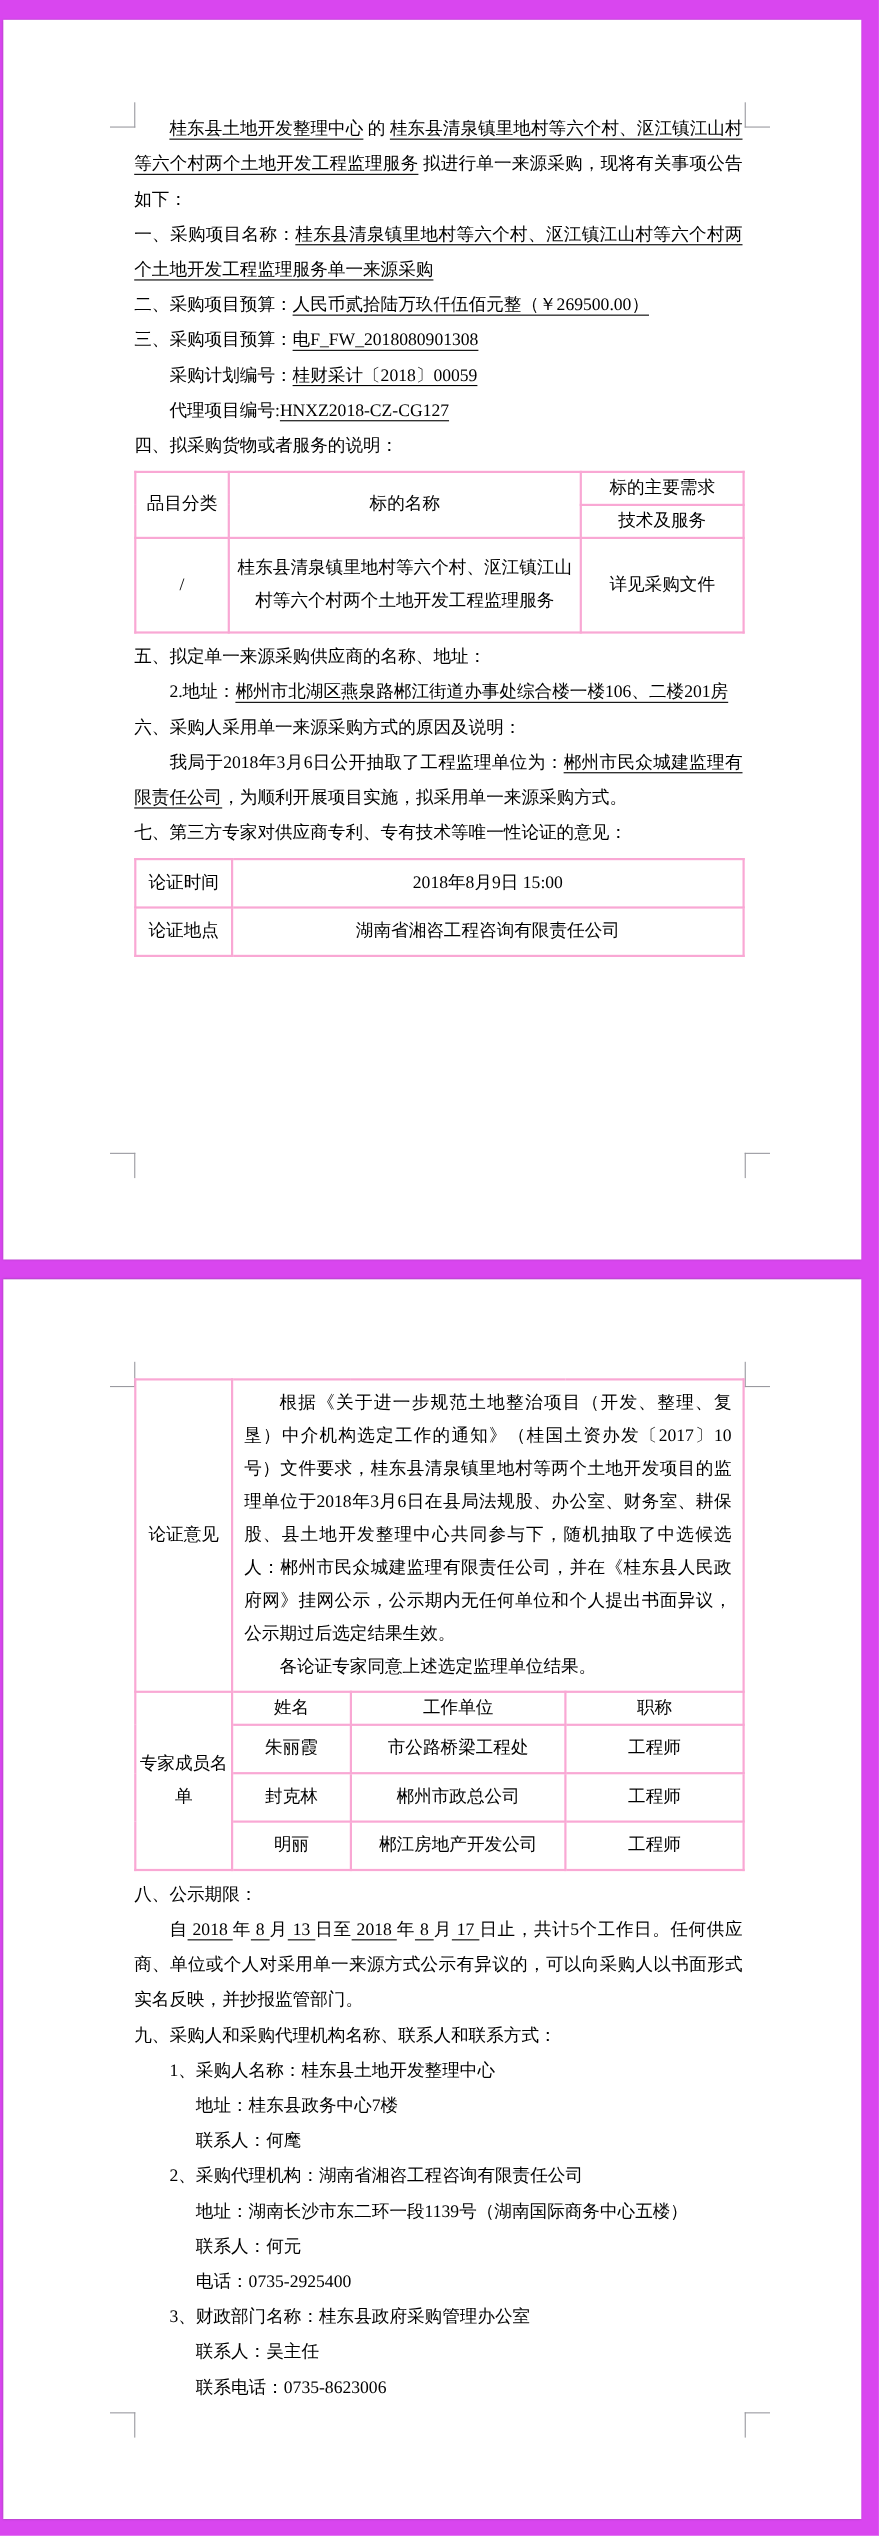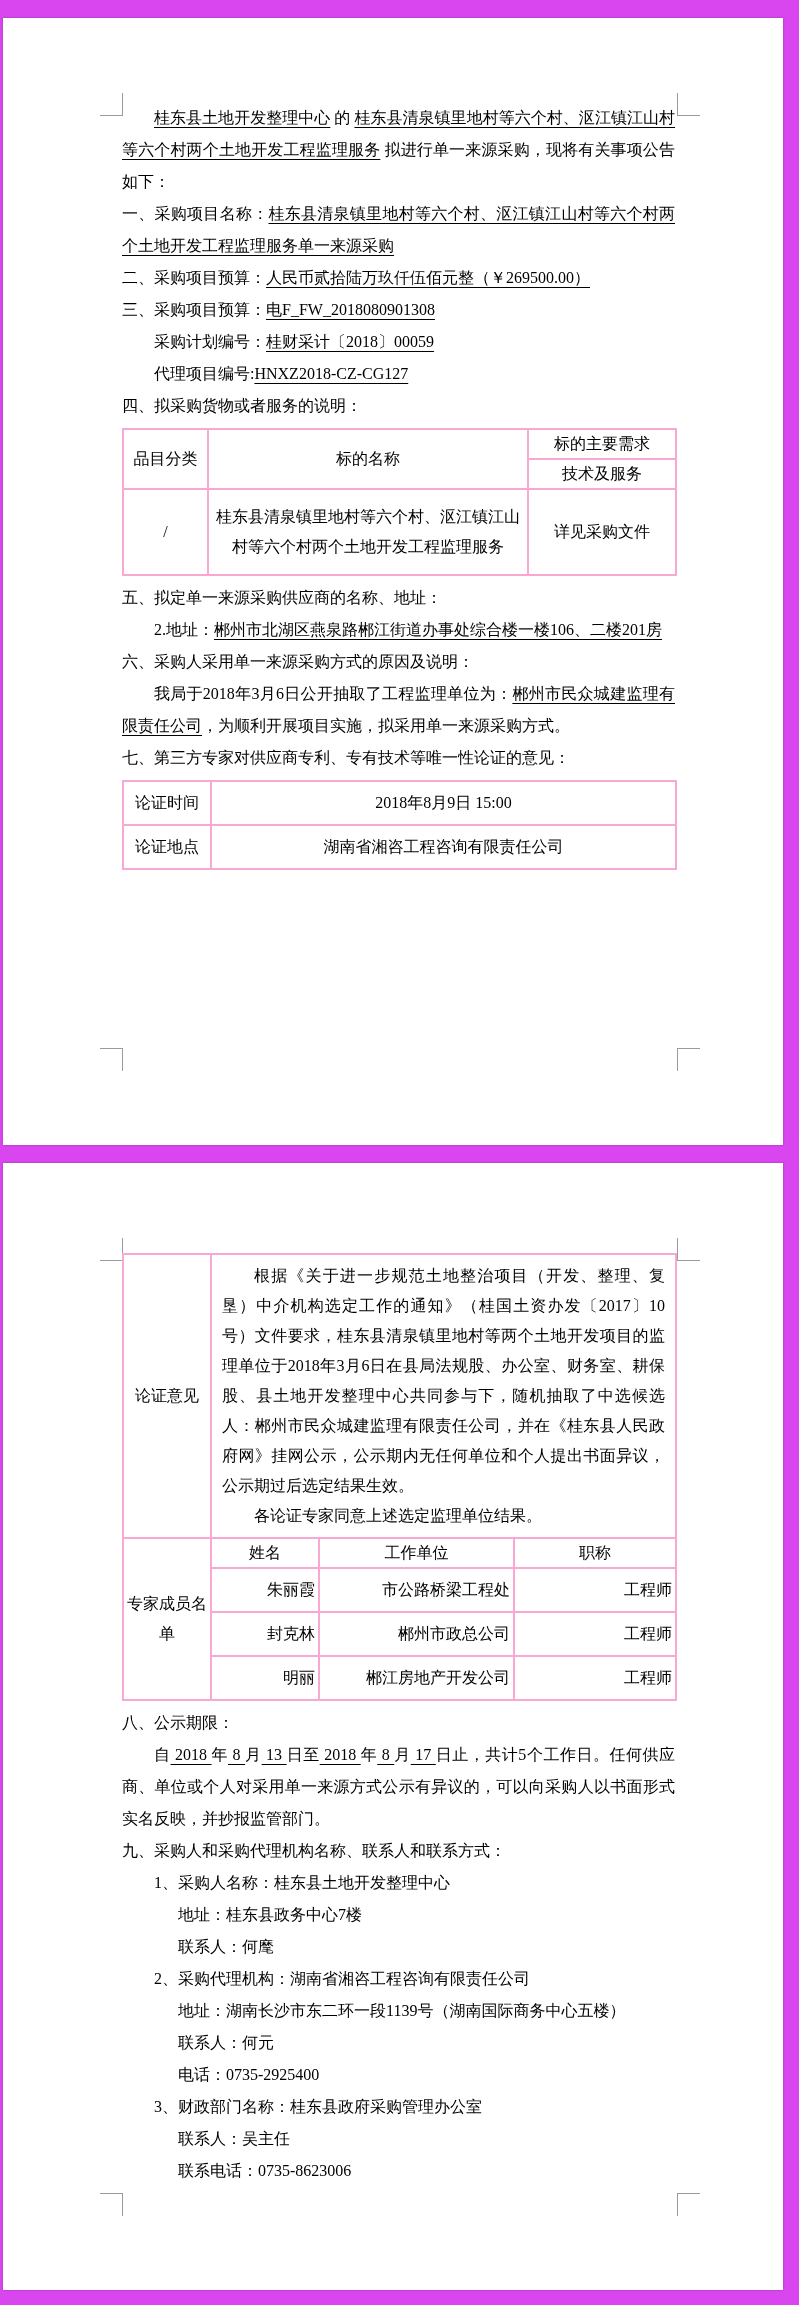--- a/index.html
+++ b/index.html
@@ -21,21 +21,21 @@
   .u{text-decoration:underline;text-underline-offset:4px;}
   table.t{border-collapse:collapse;width:553px;margin:6px 0;table-layout:fixed;}
   table.t td{border:2px solid #f9a8d4;text-align:center;vertical-align:middle;padding:1px 3px;line-height:26px;}
   .t1 .hrow td{height:26px;}
   .t1 .drow td{height:82px;line-height:30px;}
   .t1 .drow .tname{text-align:center;}
   .t2 td{height:40px;}
   .t3 .lab{line-height:30px;}
   .t3 .opinion{text-align:justify;padding:6px 10px;line-height:30px;margin-top:44px;}
   .t3 .ehead td{height:26px;}
-  .t3 .erow td{height:40px;text-align:right;}
+  .t3 .erow td{height:40px;}
 </style>
 </head>
 <body>
 
 <div class="viewer">
 
   <div class="page" id="page1">
     <div class="mark tl"></div>
     <div class="mark tr"></div>
     <div class="mark bl"></div>

